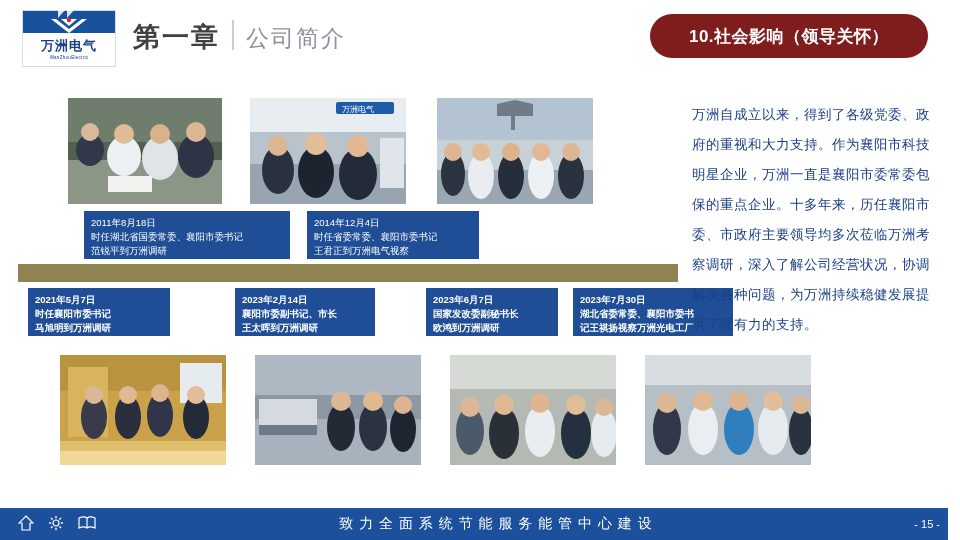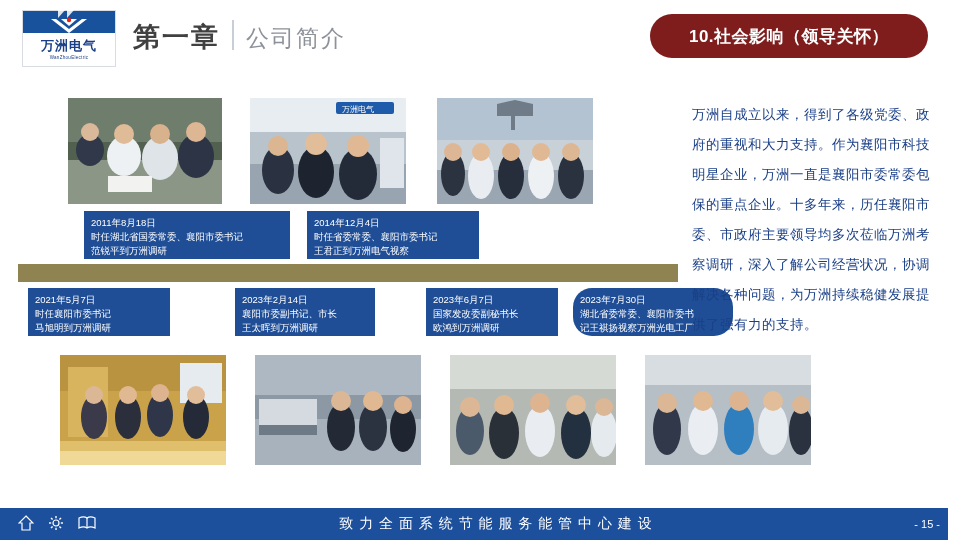--- a/index.html
+++ b/index.html
@@ -142,20 +142,21 @@
     position: absolute;
     background: #1f4e96;
     color: #ffffff;
     font-size: 9.5px;
     line-height: 14px;
     padding: 5px 6px 6px 7px;
     box-sizing: border-box;
   }
   .caption.below {
     background: #1f4e96;
+    font-weight: bold;
   }
   .caption div { white-space: nowrap; }
 
   
   .body-text {
     position: absolute;
     right: 18px;
     top: 100px;
     width: 238px;
     color: #1a3f86;
@@ -340,21 +341,21 @@
     <div>襄阳市委副书记、市长</div>
     <div>王太晖到万洲调研</div>
   </div>
 
   <div class="caption below" style="left:426px; top:288px; width:132px; height:48px;">
     <div>2023年6月7日</div>
     <div>国家发改委副秘书长</div>
     <div>欧鸿到万洲调研</div>
   </div>
 
-  <div class="caption below" style="left:573px; top:288px; width:160px; height:48px;border-radius:19px;">
+  <div class="caption below" style="left:573px; top:288px; width:160px; height:48px;">
     <div>2023年7月30日</div>
     <div>湖北省委常委、襄阳市委书</div>
     <div>记王祺扬视察万洲光电工厂</div>
   </div>
 
   <div class="photo" style="left:60px; top:355px; width:166px; height:110px;">
     <svg width="166" height="110" viewBox="0 0 166 110">
       <rect width="166" height="110" fill="#caa24a"></rect>
       <rect x="0" y="0" width="166" height="36" fill="#b9933f"></rect>
       <rect x="0" y="86" width="166" height="24" fill="#e0bf6c"></rect>

